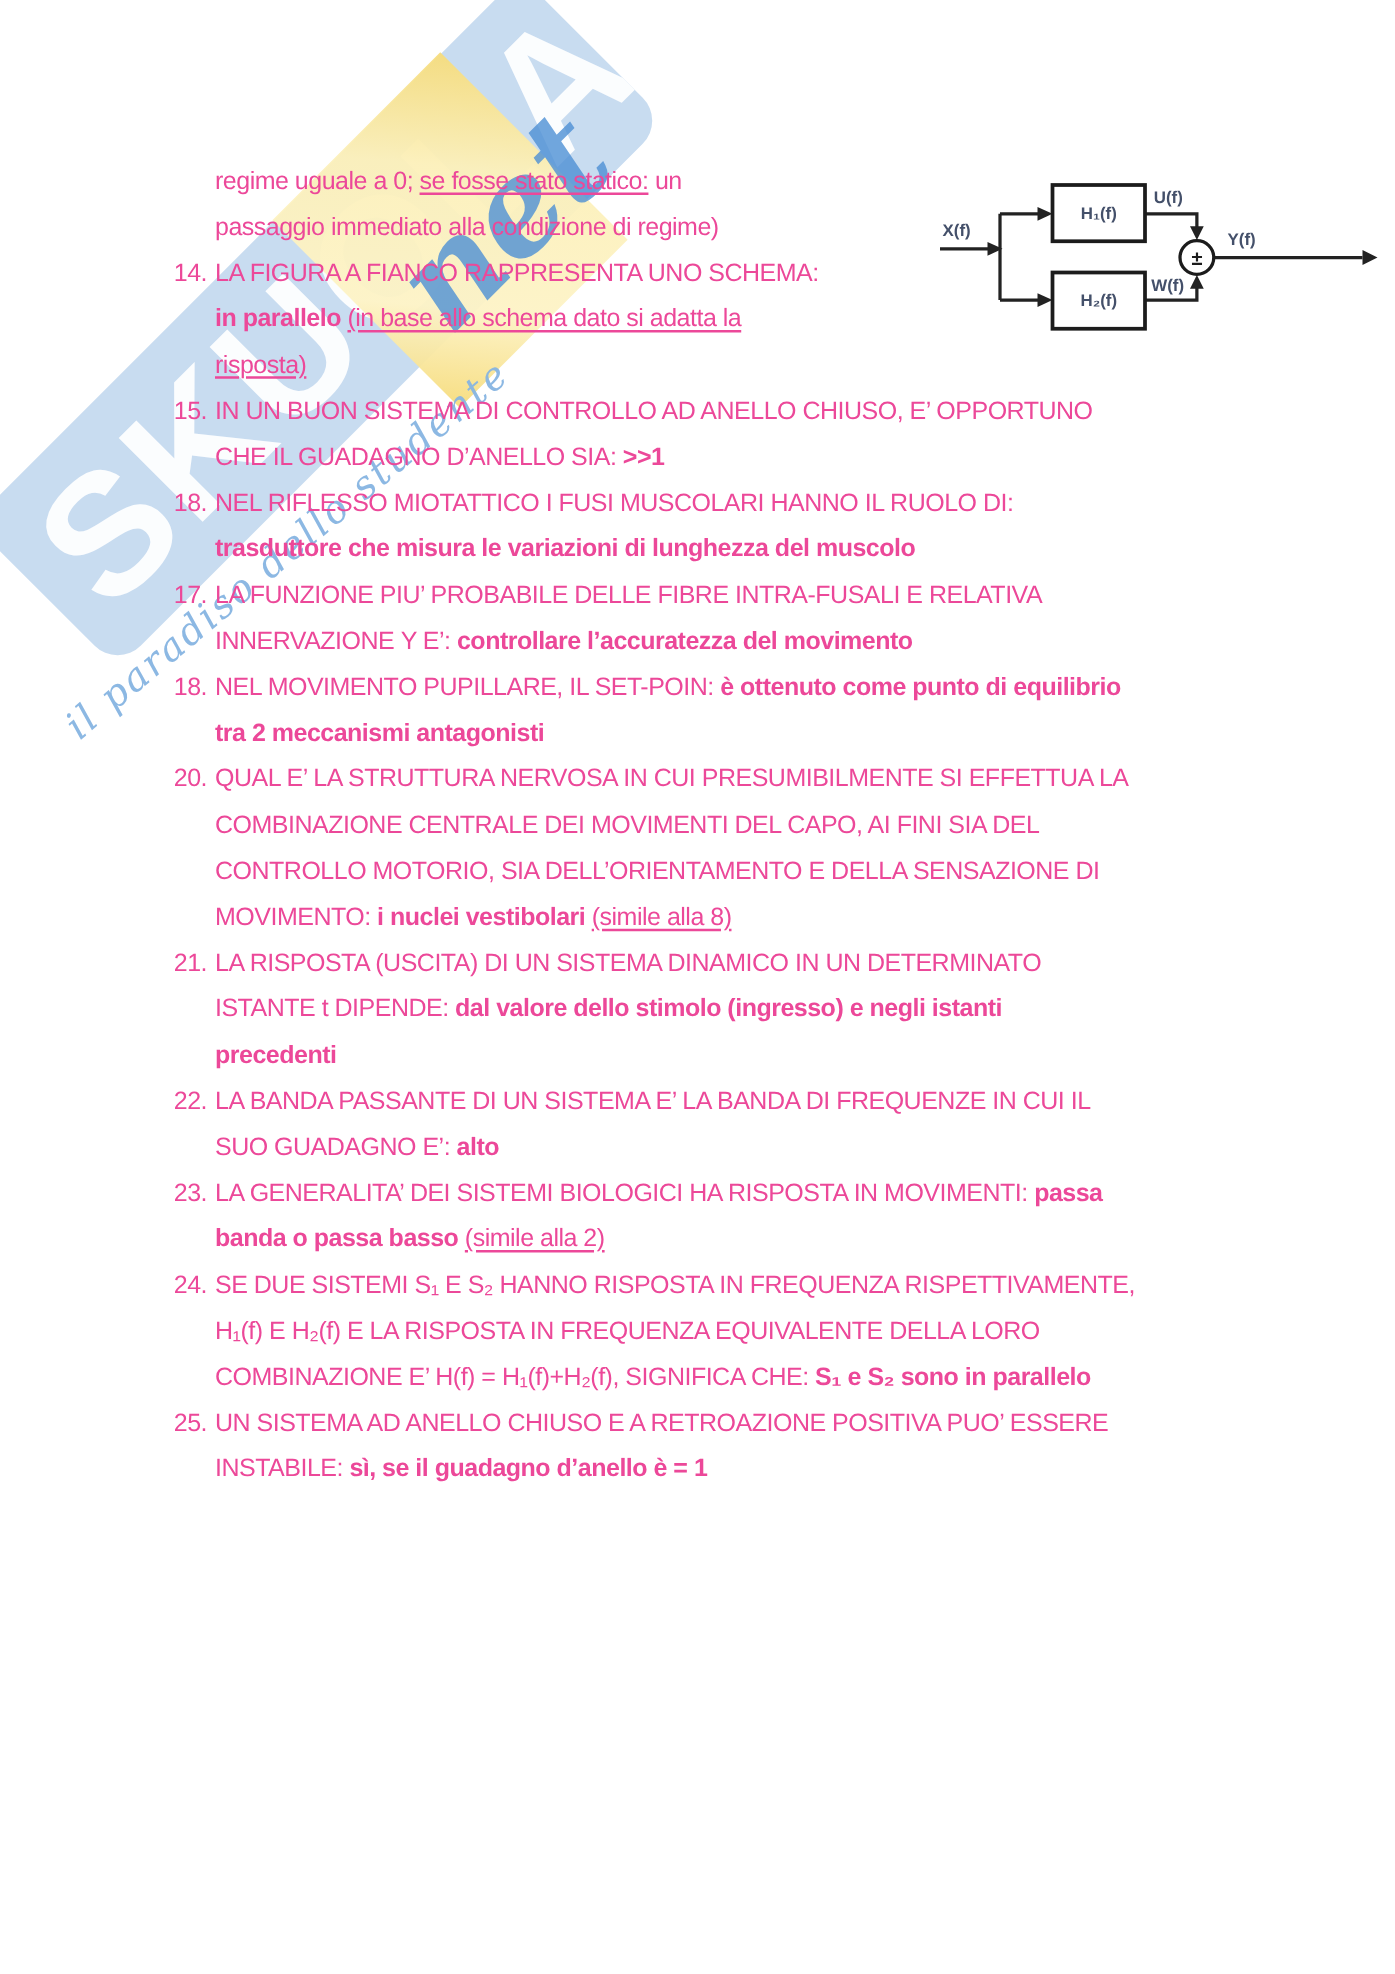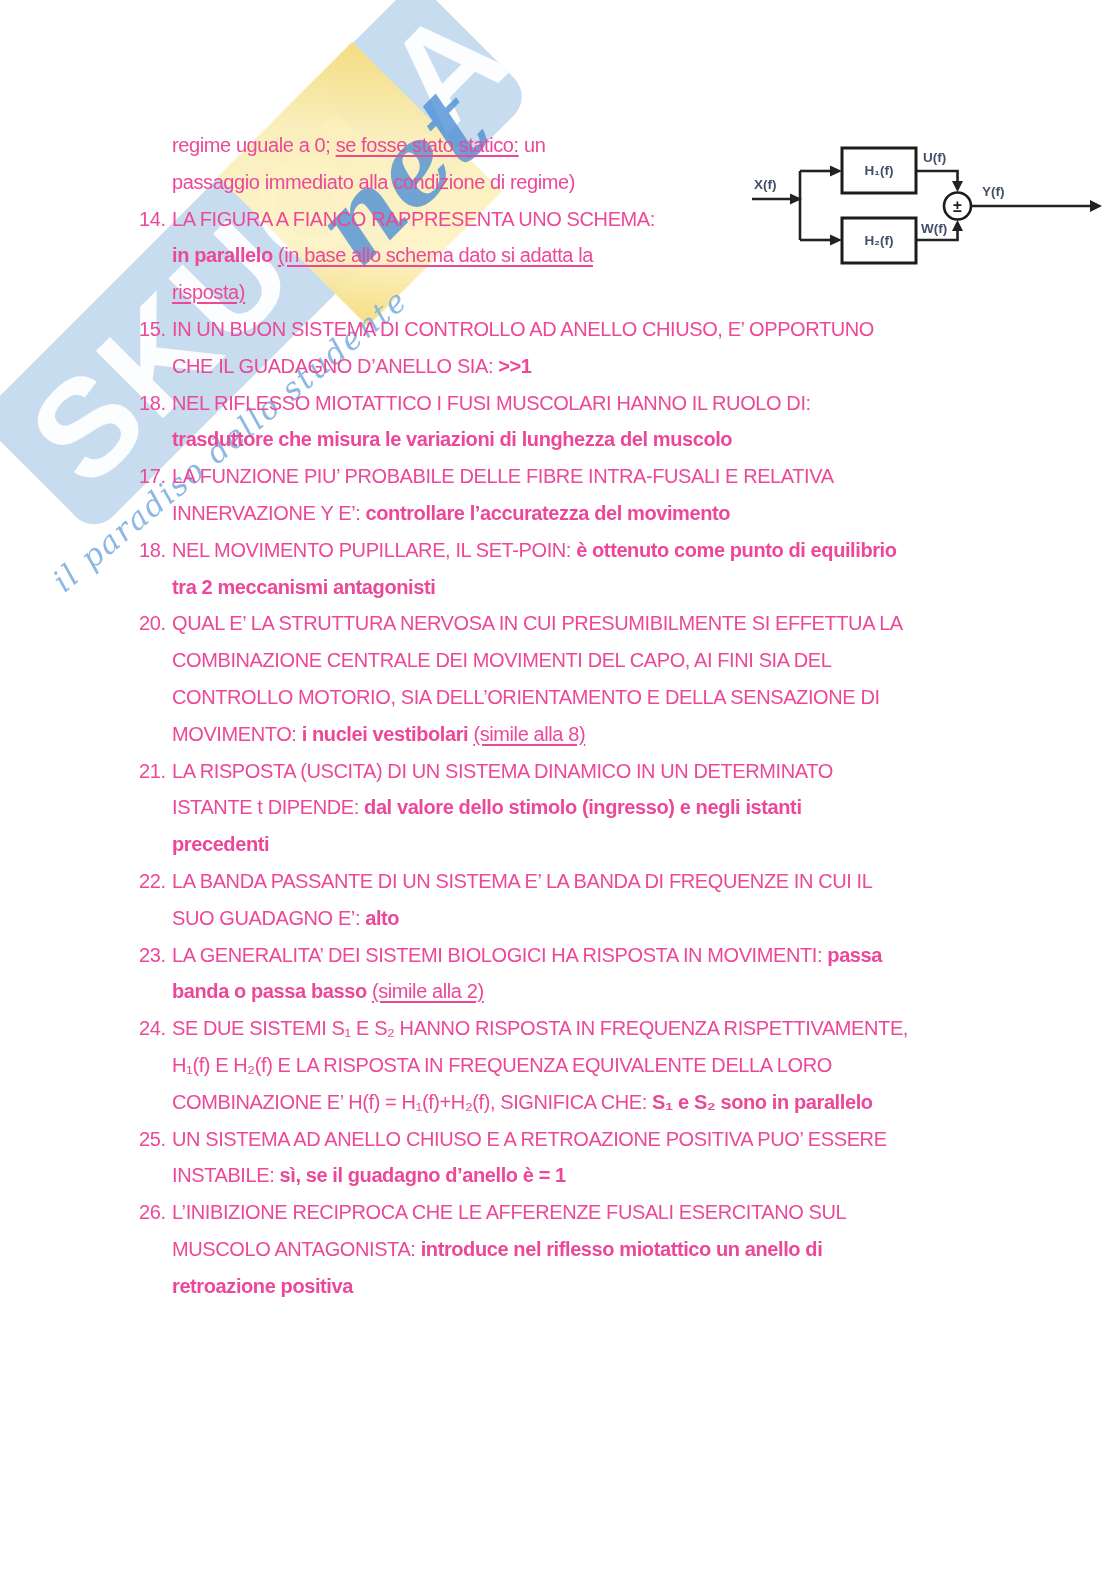--- a/index.html
+++ b/index.html
@@ -133,16 +133,13 @@
 precedenti</span></div>
     <div class="item"><span class="num">22.</span><span class="seg-r">LA BANDA PASSANTE DI UN SISTEMA E’ LA BANDA DI FREQUENZE IN CUI IL
 SUO GUADAGNO E’: </span><span class="seg-b">alto</span></div>
     <div class="item"><span class="num">23.</span><span class="seg-r">LA GENERALITA’ DEI SISTEMI BIOLOGICI HA RISPOSTA IN MOVIMENTI: </span><span class="seg-b">passa
 banda o passa basso</span><span class="seg-r"> </span><span class="seg-u">(simile alla 2)</span></div>
     <div class="item"><span class="num">24.</span><span class="seg-r">SE DUE SISTEMI S₁ E S₂ HANNO RISPOSTA IN FREQUENZA RISPETTIVAMENTE,
 H₁(f) E H₂(f) E LA RISPOSTA IN FREQUENZA EQUIVALENTE DELLA LORO
 COMBINAZIONE E’ H(f) = H₁(f)+H₂(f), SIGNIFICA CHE: </span><span class="seg-b">S₁ e S₂ sono in parallelo</span></div>
     <div class="item"><span class="num">25.</span><span class="seg-r">UN SISTEMA AD ANELLO CHIUSO E A RETROAZIONE POSITIVA PUO’ ESSERE
 INSTABILE: </span><span class="seg-b">sì, se il guadagno d’anello è = 1</span></div>
-    <div class="item"><span class="num">26.</span><span class="seg-r">L’INIBIZIONE RECIPROCA CHE LE AFFERENZE FUSALI ESERCITANO SUL
-MUSCOLO ANTAGONISTA: </span><span class="seg-b">introduce nel riflesso miotattico un anello di
-retroazione positiva</span></div>
   </div>
 
 </body></html>

